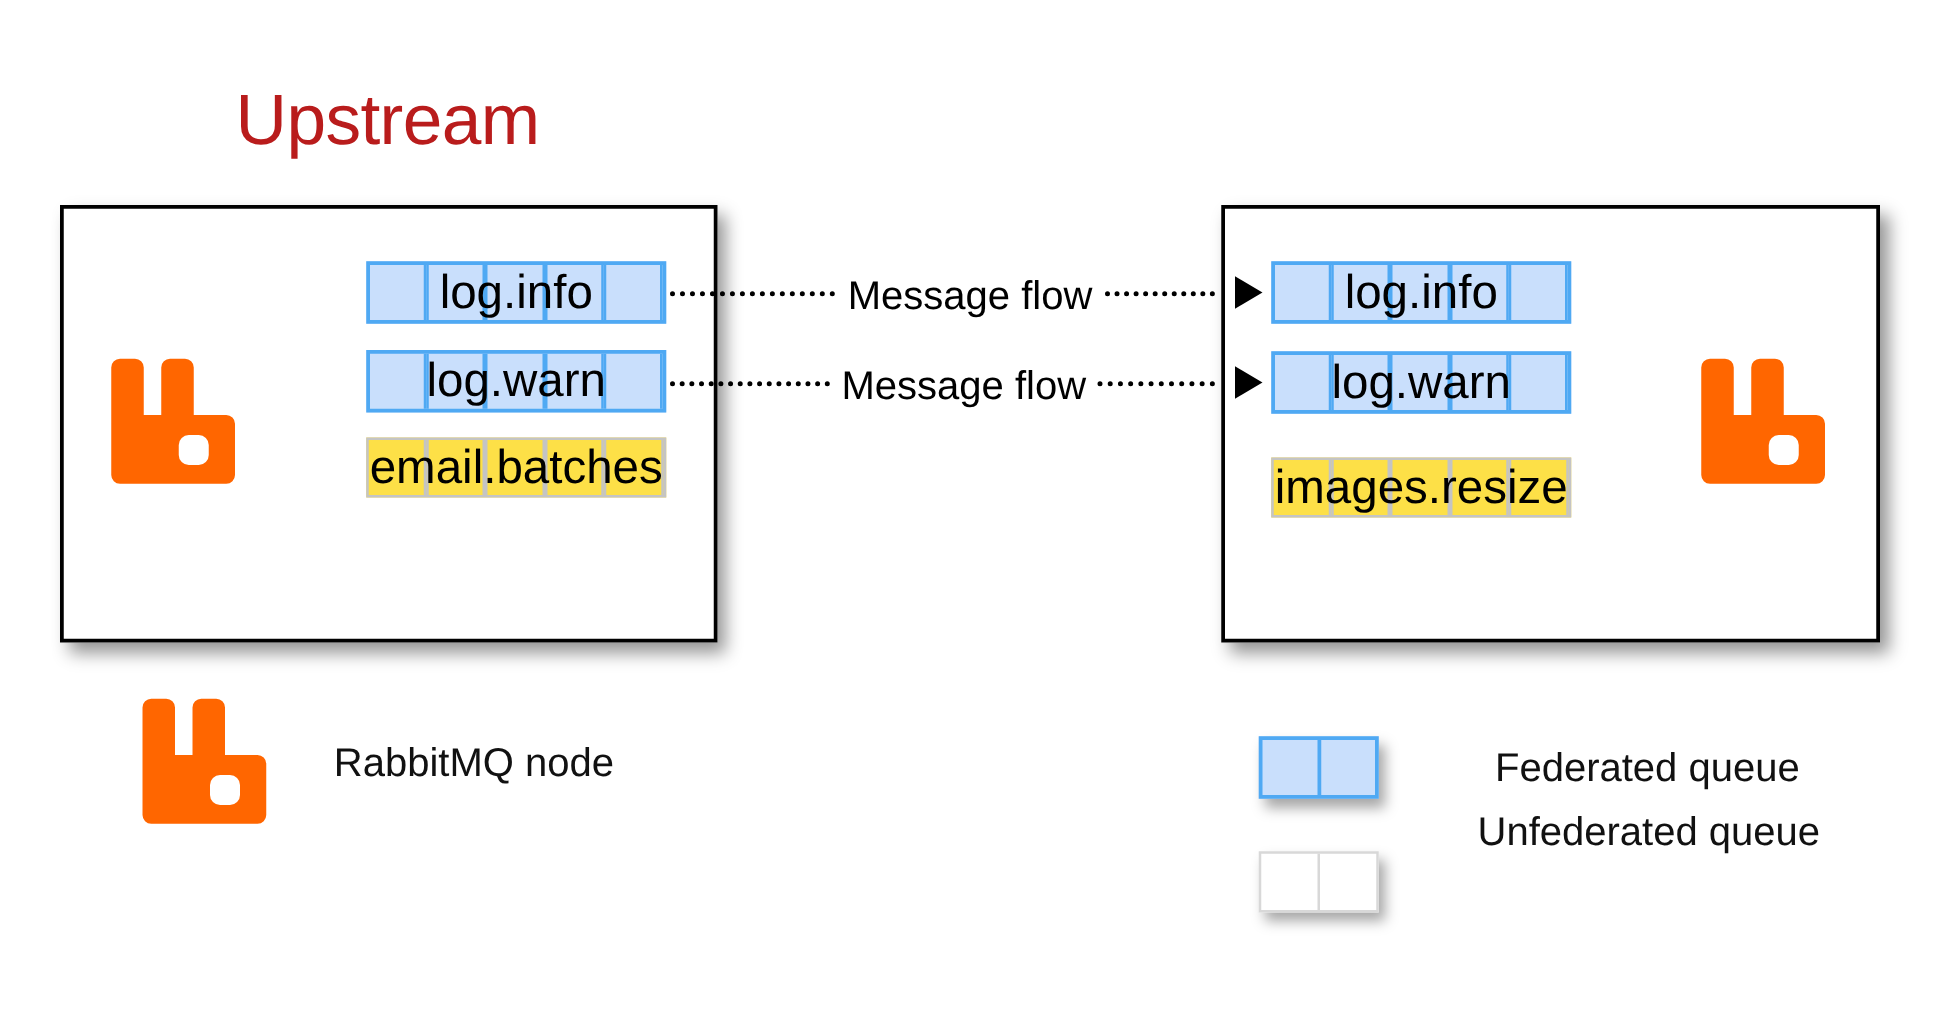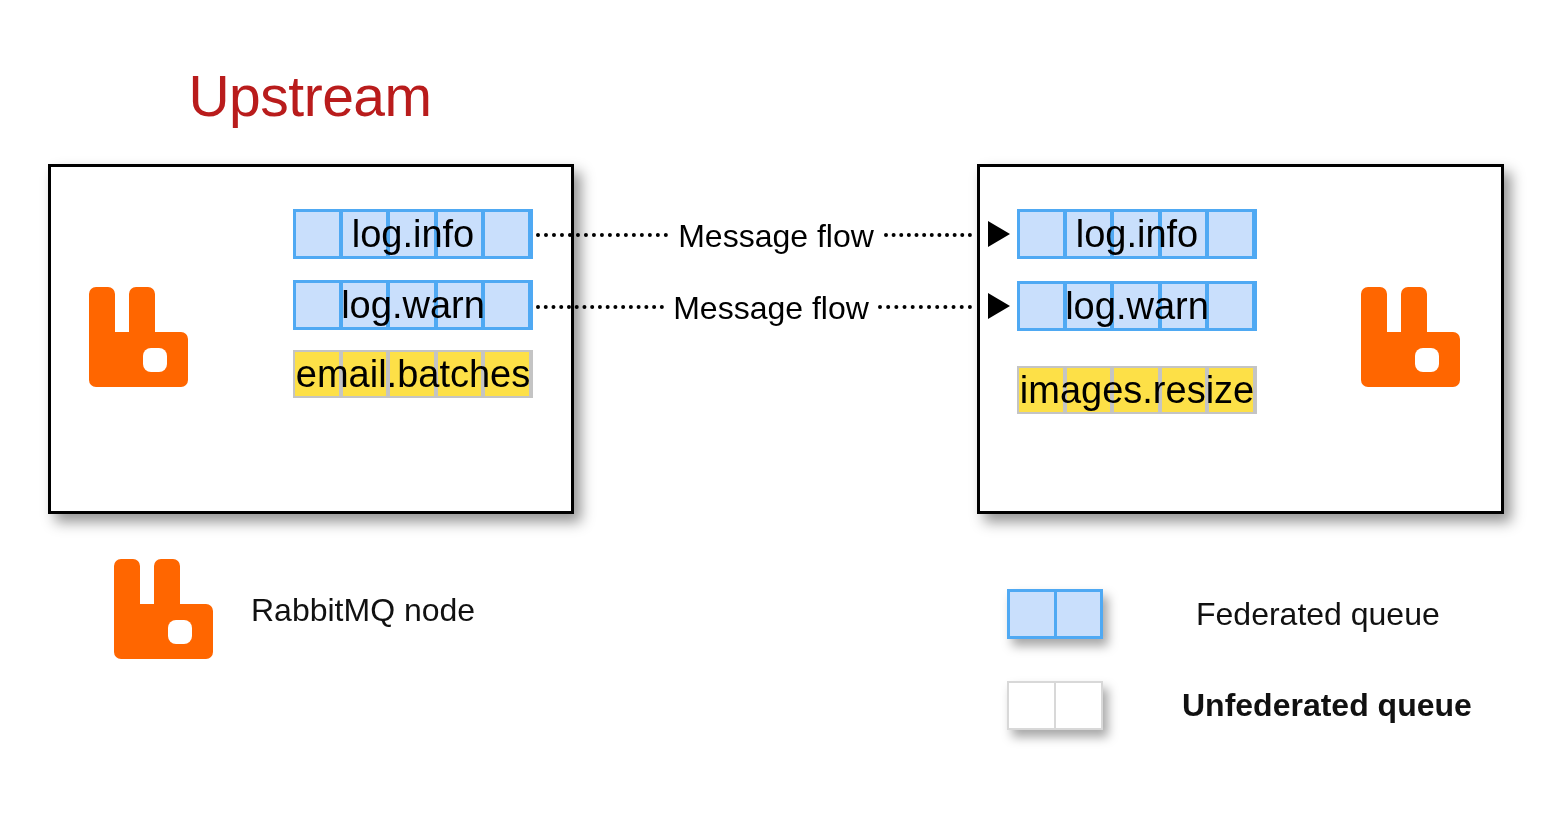--- a/index.html
+++ b/index.html
@@ -161,23 +161,23 @@
   #swatch-federated   { left: 1007px; top: 589px; width: 96px; height: 50px; }
   #swatch-unfederated { left: 1007px; top: 681px; width: 96px; height: 49px; }
 
   .legend-label {
     position: absolute;
     font-size: 32px;
     line-height: 1;
     white-space: nowrap;
     color: #111111;
   }
-  #legend-label-node        { left: 251px;  top: 594px; }
+  #legend-label-node        { left: 267px;  top: 594px; }
   #legend-label-federated   { left: 1184px; top: 598px; margin-left: 12px; }
-  #legend-label-unfederated { left: 1182px; top: 689px; font-weight: bold; }
+  #legend-label-unfederated { left: 1182px; top: 649px; }
 </style>
 </head>
 <body>
 
 <div id="canvas">
 
   <div class="section-title" id="title-upstream">Upstream</div>
 
   <div class="node-box" id="box-upstream"></div>
 

